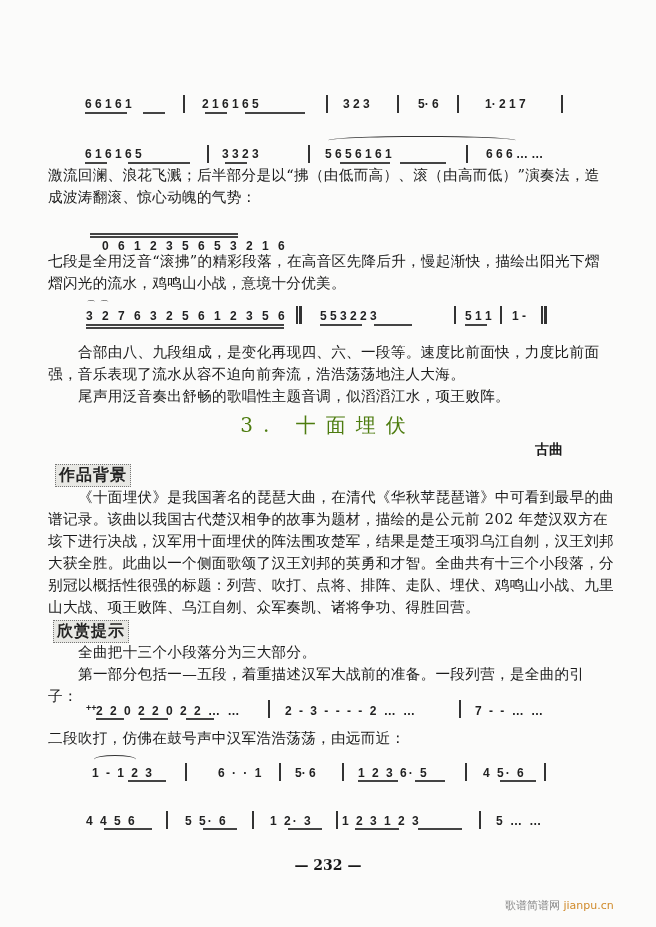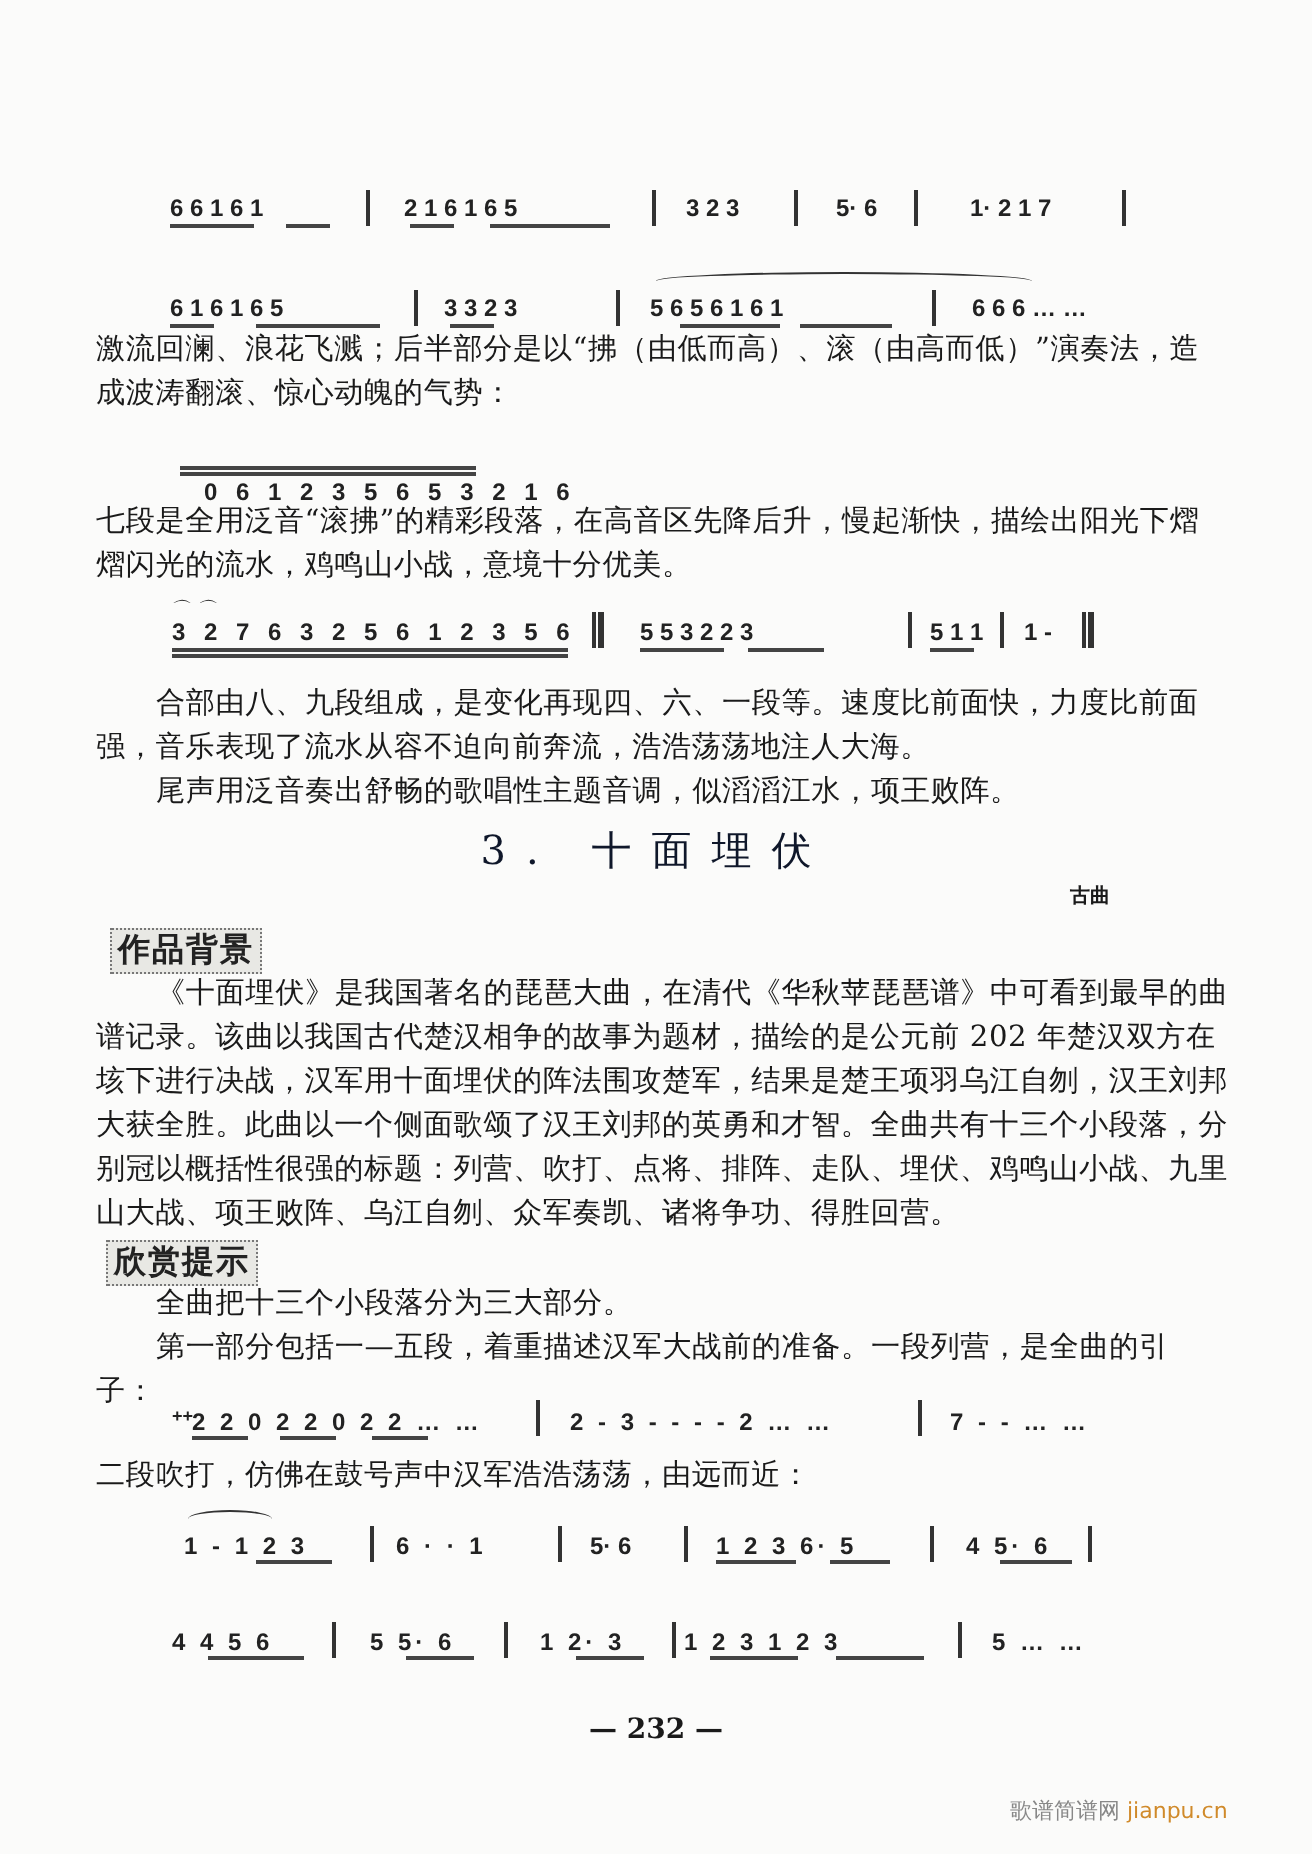--- a/index.html
+++ b/index.html
@@ -6,22 +6,22 @@
     body {
       width:656px; height:927px; background:#fbfbfa; position:relative; overflow:hidden;
       font-family: "DejaVu Serif", "Liberation Serif", serif; color:#1a1a1a;
     }
     .abs { position:absolute; }
     .para { position:absolute; left:48px; width:560px; font-size:14.6px; line-height:22px; letter-spacing:0.3px; color:#1a1a1a; }
     .indent { text-indent:30px; }
     .score { position:absolute; font-family:"Liberation Sans", sans-serif; font-weight:bold; font-size:12px; color:#222; white-space:nowrap; }
     .bar { position:absolute; width:1.5px; background:#333; height:18px; }
     .uline { position:absolute; height:1.5px; background:#444; }
-    .title { position:absolute; left:0; width:656px; text-align:center; top:412px; font-size:20px; letter-spacing:10px; color:#0f172a; }
-    .composer { position:absolute; left:535px; top:441px; font-size:10px; font-weight:bold; }
+    .title { position:absolute; left:0; width:656px; text-align:center; top:412px; font-size:20px; letter-spacing:10px; color:#4d7c0f; }
+    .composer { position:absolute; left:535px; top:441px; font-size:14px; font-weight:bold; }
     .sect {
       position:absolute; font-family:"DejaVu Sans", sans-serif; font-weight:bold; font-size:16px;
       padding:0 3px; color:#222; background:#e8e8e4; border:1px dotted #777; letter-spacing:1px;
     }
     .pagenum { position:absolute; left:0; width:656px; text-align:center; top:857px; font-size:14px; font-weight:bold; }
     .wm { position:absolute; left:505px; top:898px; font-family:"DejaVu Sans", sans-serif; font-size:11px; color:#888; }
     .wm .url { color:#d08a2a; }
     .slur { position:absolute; border-top:1.5px solid #333; border-radius:50% 50% 0 0; }
   </style>
 </head>
@@ -113,21 +113,21 @@
   <div class="uline" style="left:140px;top:718px;width:28px;"></div>
   <div class="uline" style="left:186px;top:718px;width:28px;"></div>
 </div>
 
 <p class="para" style="top:727px;margin:0;">二段吹打，仿佛在鼓号声中汉军浩浩荡荡，由远而近：</p>
 
 <div>
   <div class="slur" style="left:94px;top:755px;width:42px;height:8px;"></div>
   <span class="score" style="left:92px;top:766px;letter-spacing:2px;">1 - 1 2 3</span>
   <div class="bar" style="left:185px;top:763px;"></div>
-  <span class="score" style="left:198px;top:766px;letter-spacing:2px;">6 · · 1</span>
+  <span class="score" style="left:218px;top:766px;letter-spacing:2px;">6 · · 1</span>
   <div class="bar" style="left:279px;top:763px;"></div>
   <span class="score" style="left:295px;top:766px;">5· 6</span>
   <div class="bar" style="left:342px;top:763px;"></div>
   <span class="score" style="left:358px;top:766px;letter-spacing:2px;">1 2 3  6· 5</span>
   <div class="bar" style="left:465px;top:763px;"></div>
   <span class="score" style="left:483px;top:766px;letter-spacing:2px;">4 5· 6</span>
   <div class="bar" style="left:544px;top:763px;"></div>
   <div class="uline" style="left:128px;top:780px;width:38px;"></div>
   <div class="uline" style="left:358px;top:780px;width:40px;"></div>
   <div class="uline" style="left:415px;top:780px;width:30px;"></div>

